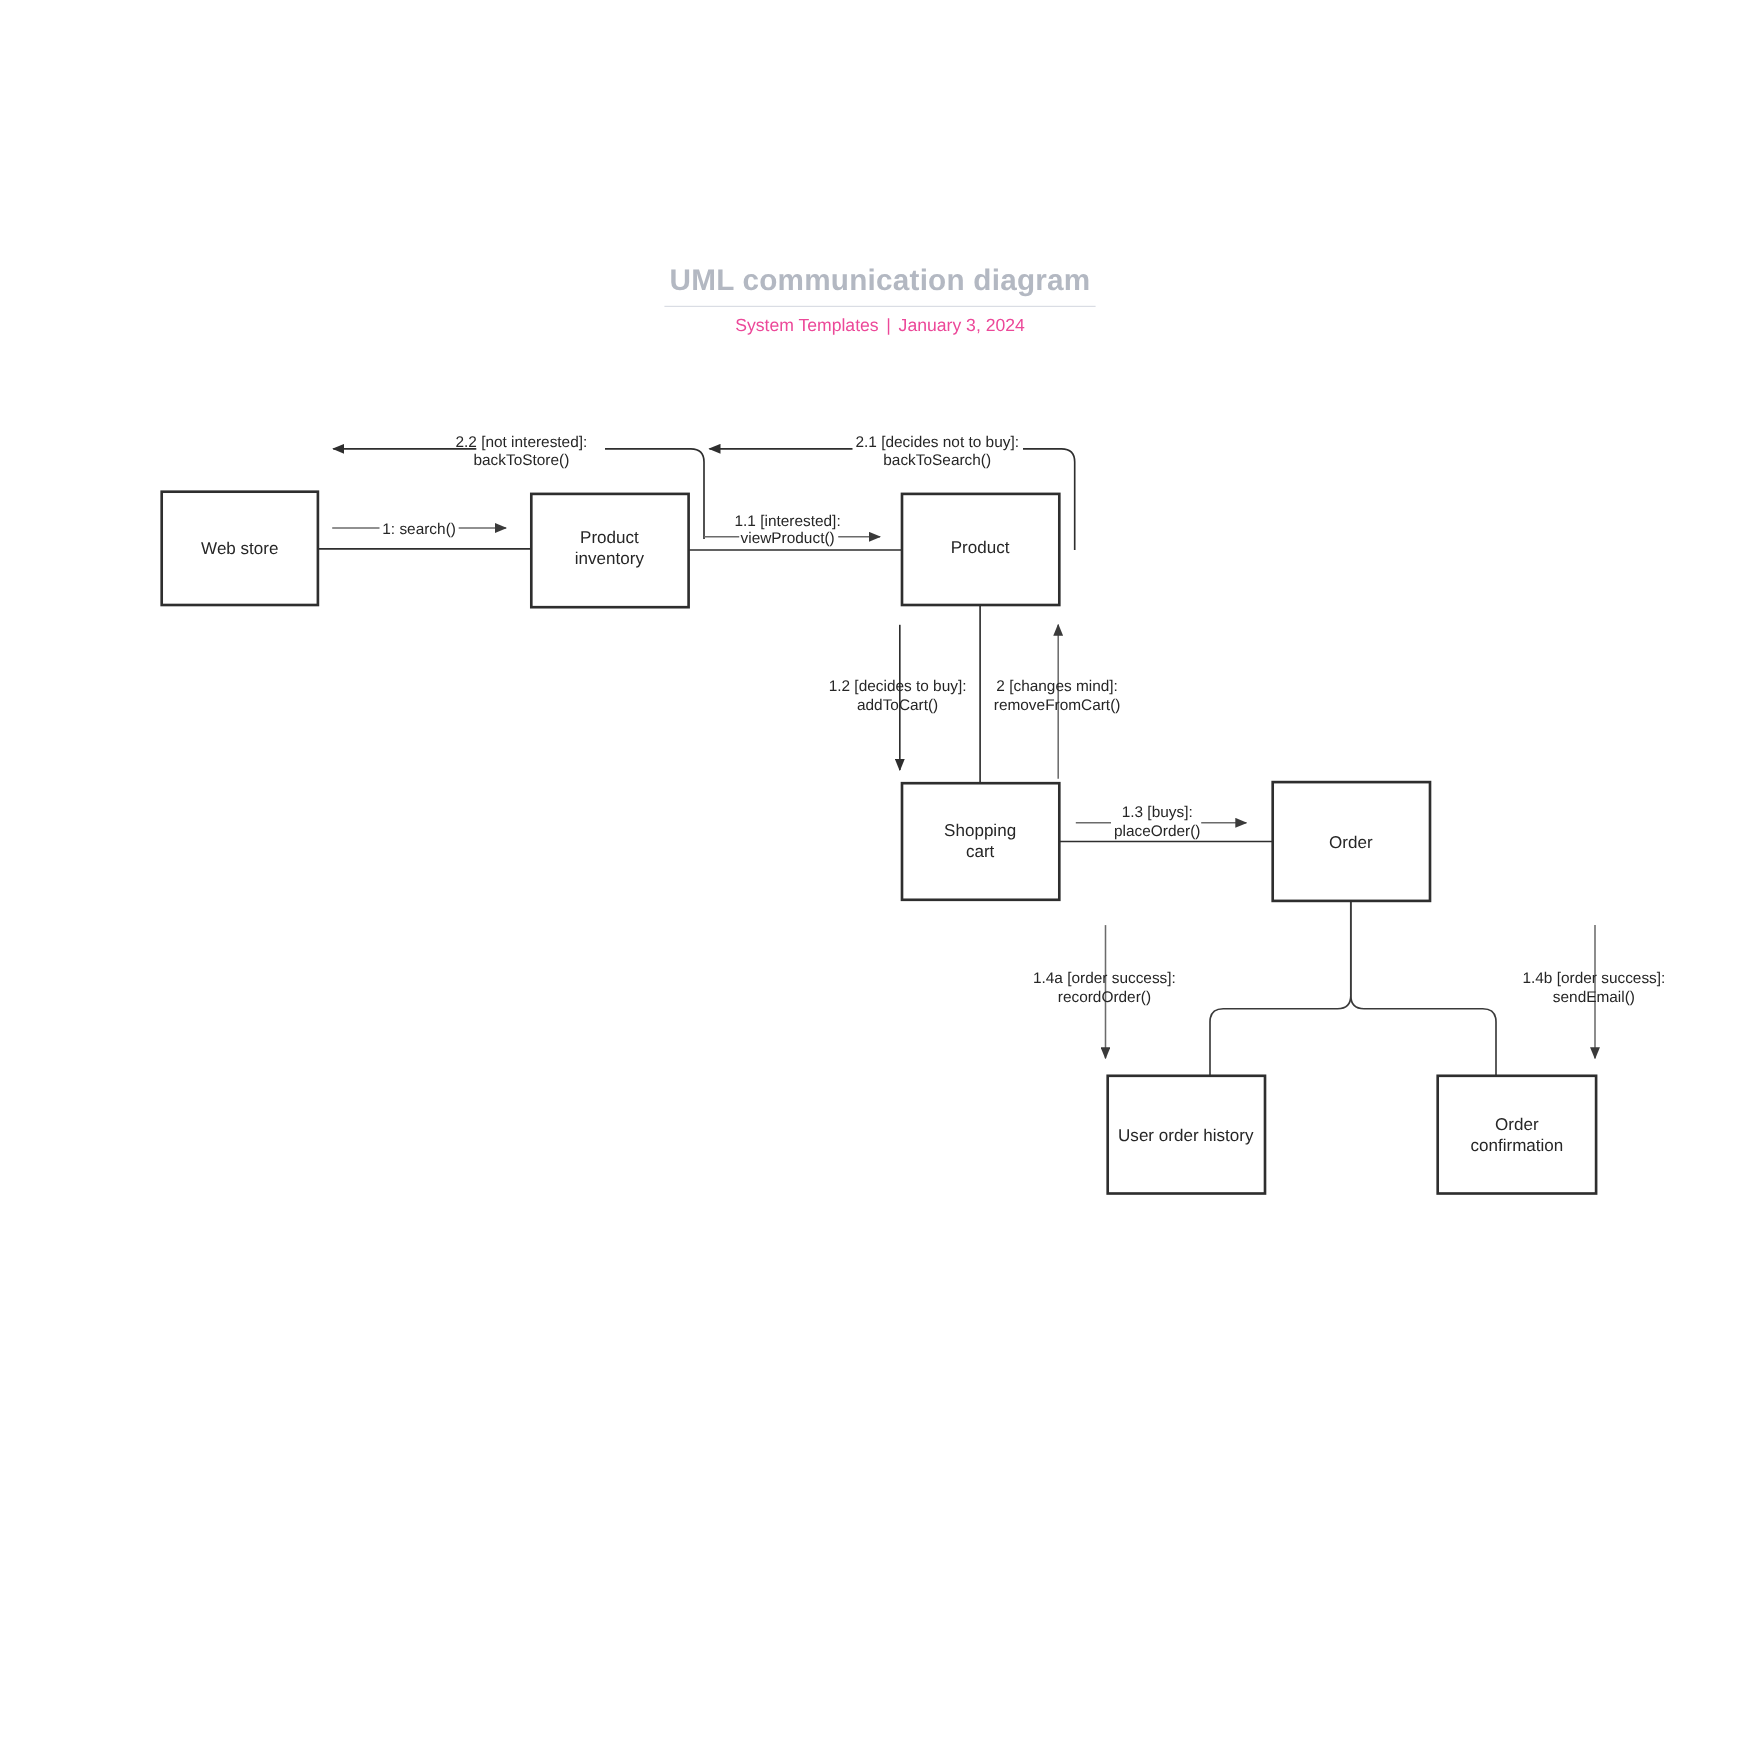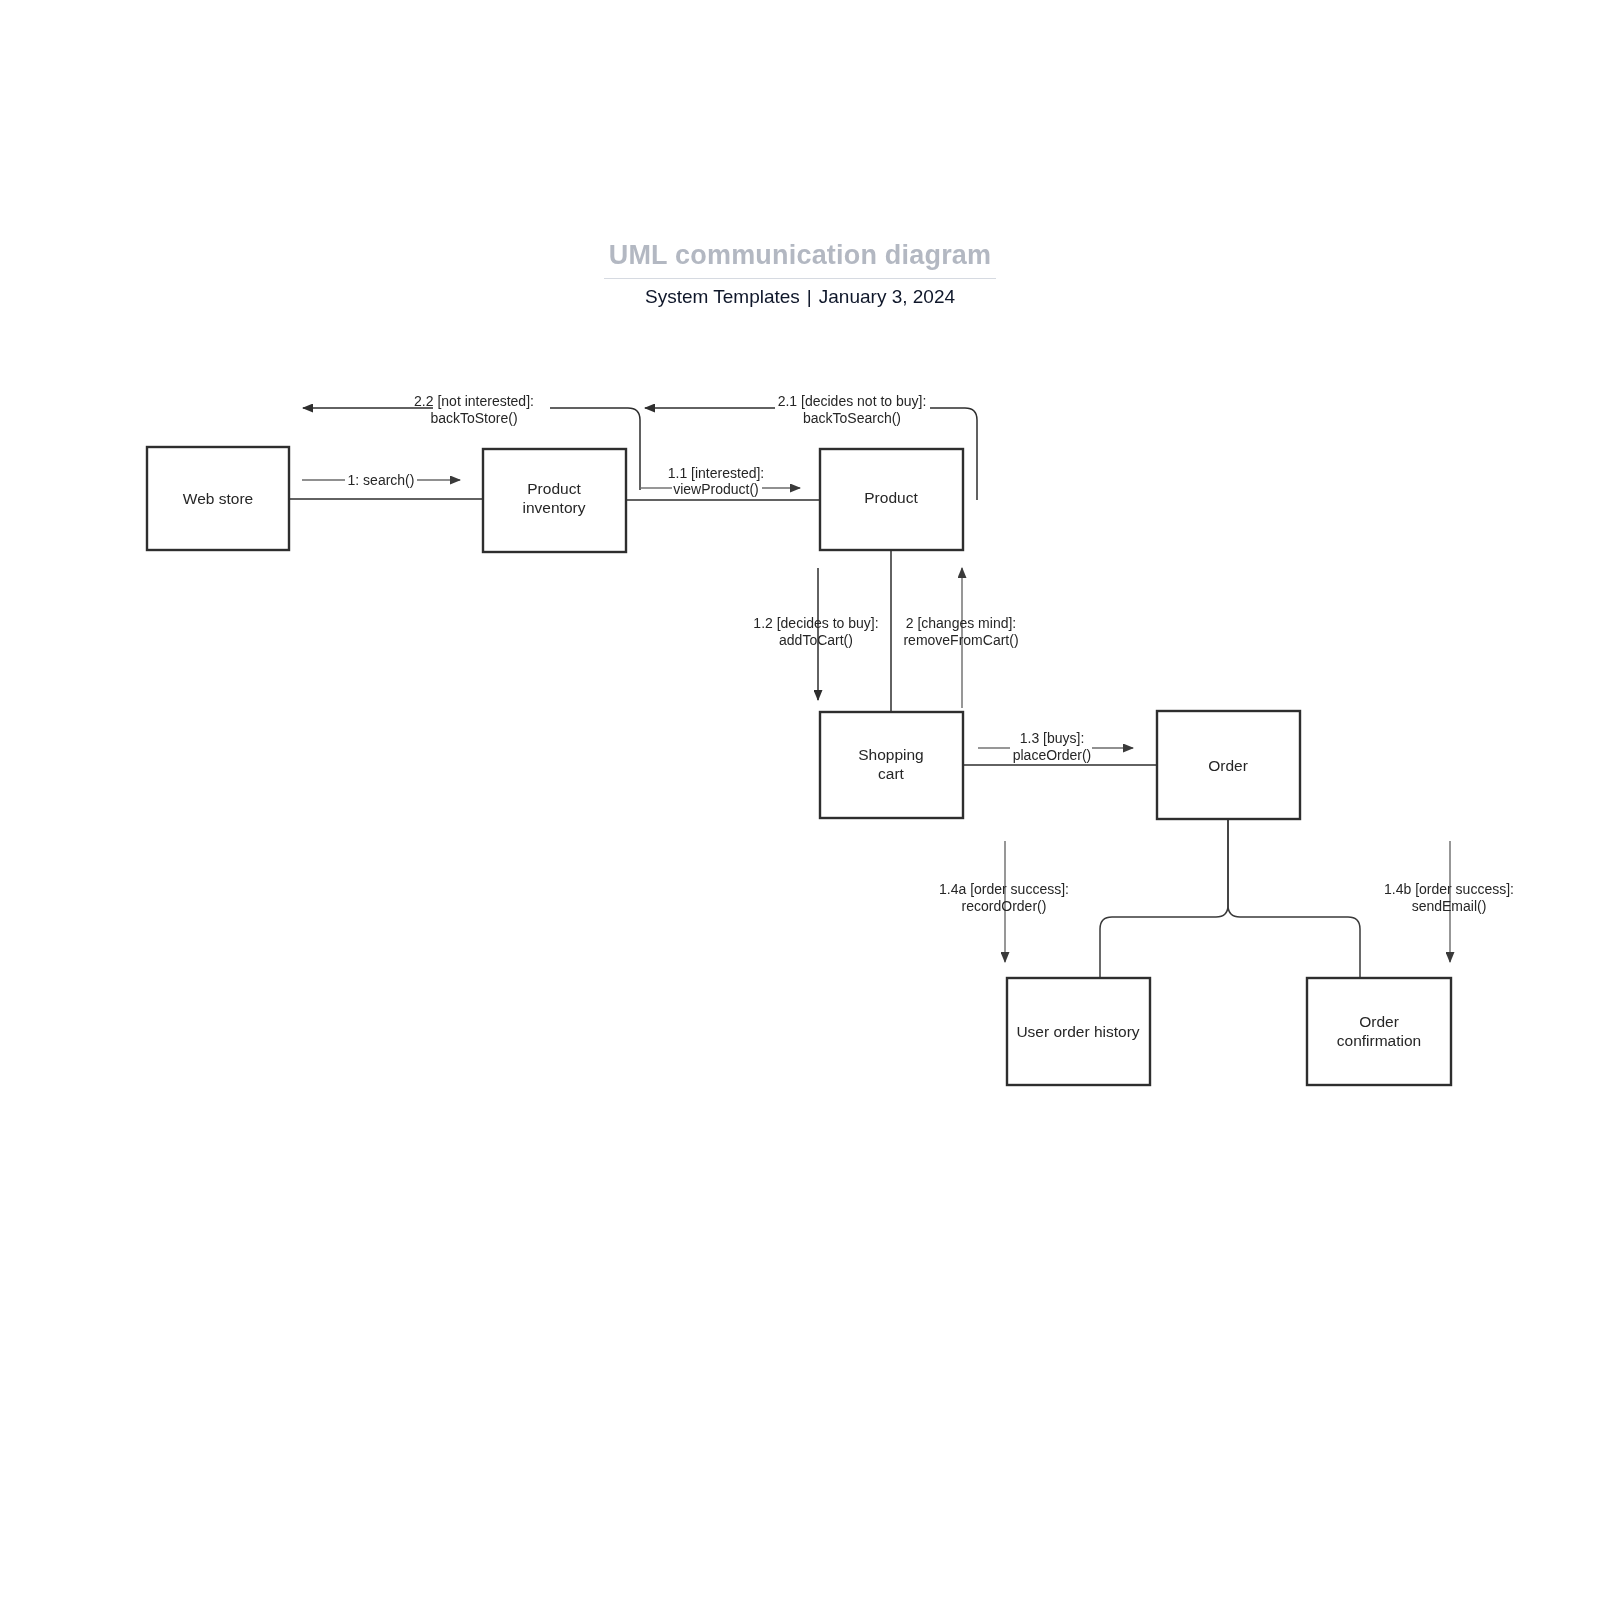--- a/index.html
+++ b/index.html
@@ -35,22 +35,22 @@
     line-height: 34px;
     margin: 0;
   }
   .title-rule {
     width: 392px;
     height: 1px;
     background: #d6dae1;
     margin: 6px auto 0 auto;
   }
   .doc-subtitle {
-    font-size: 19px;
-    color: #0f172a;
+    font-size: 16px;
+    color: #ec4899;
     line-height: 22px;
     margin-top: 7px;
   }
   .doc-subtitle .sep {
     padding: 0 7px;
   }
   
   #diagram-area {
     position: absolute;
     left: 0;

